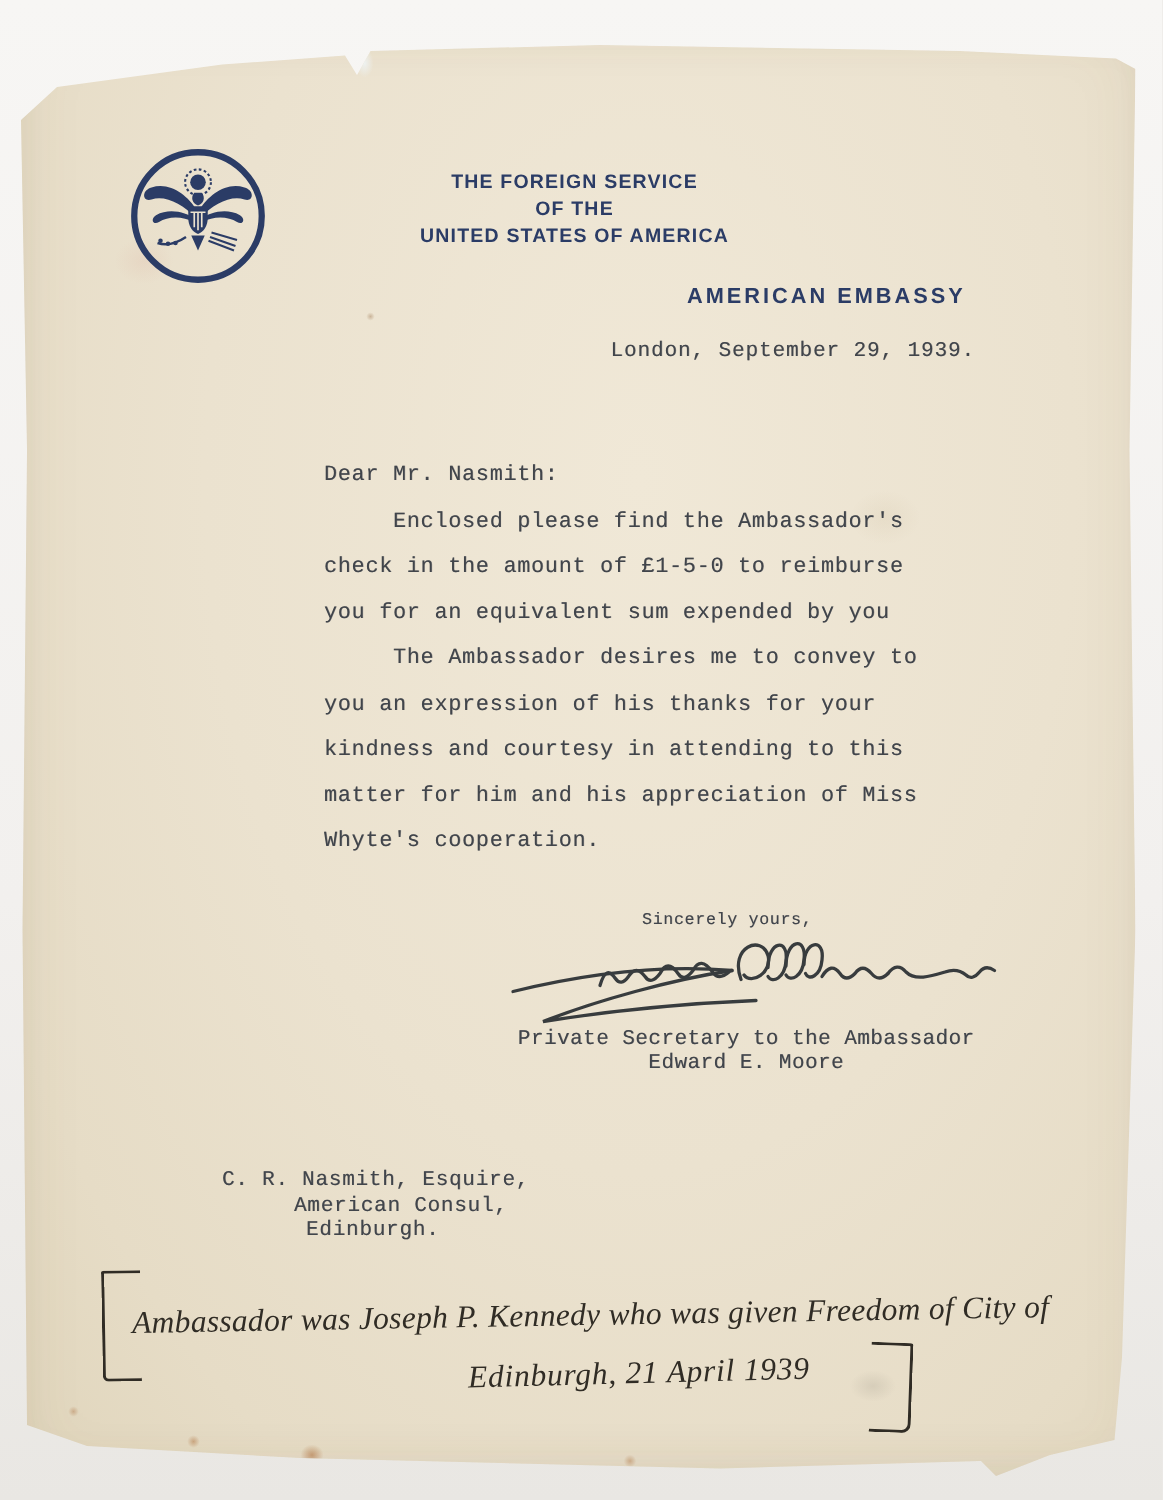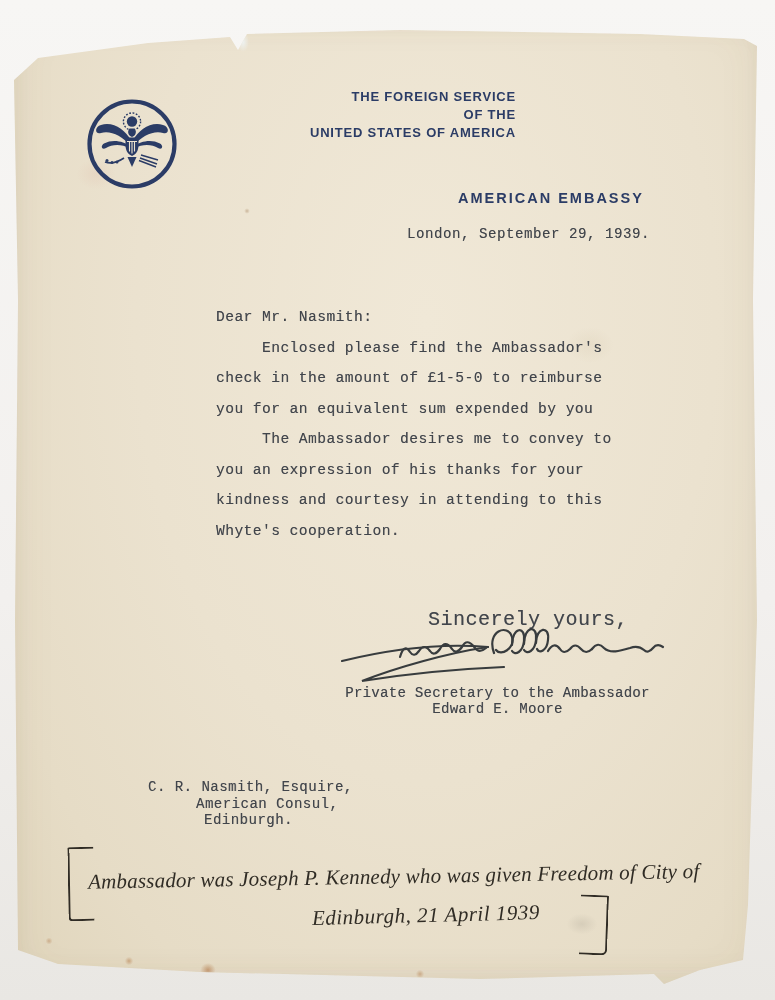--- a/index.html
+++ b/index.html
@@ -27,29 +27,29 @@
     radial-gradient(6px 6px at 420px 974px, rgba(170,105,50,.4), rgba(170,105,50,0) 70%),
     radial-gradient(4px 4px at 247px 211px, rgba(150,110,70,.4), rgba(150,110,70,0) 70%),
     radial-gradient(22px 15px at 582px 924px, rgba(90,85,75,.12), rgba(90,85,75,0) 70%),
     radial-gradient(28px 22px at 96px 174px, rgba(205,130,115,.10), rgba(205,130,115,0) 70%),
     radial-gradient(34px 26px at 590px 345px, rgba(130,100,45,.06), rgba(130,100,45,0) 70%),
     radial-gradient(8px 13px at 243px 42px, rgba(238,243,243,.95), rgba(238,243,243,0) 75%);}
   .print{color:#2b3c66;font-weight:bold;}
   .type{font-family:"Liberation Mono","DejaVu Sans Mono",monospace;color:#41454b;
         text-shadow:.3px .3px .3px rgba(55,58,70,.45);}
   .hand{font-family:"Liberation Serif","DejaVu Serif",serif;font-style:italic;color:#302c25;}
-  .letterhead{position:absolute;left:250px;top:88px;width:266px;text-align:right;
+  .letterhead{position:absolute;left:250px;top:112px;width:266px;text-align:center;
       font-size:13px;letter-spacing:.8px;line-height:18px;}
   .seal{position:absolute;left:84px;top:96px;width:96px;height:96px;color:#2b3c66;}
   .embassy{position:absolute;left:458px;top:190px;font-size:14.5px;letter-spacing:2px;}
   .dateline{position:absolute;left:407px;top:226px;font-size:14px;letter-spacing:.6px;}
   .body-block{position:absolute;left:216px;top:302px;width:430px;font-size:14.5px;
       letter-spacing:.5px;line-height:30.5px;}
   .body-block .line{white-space:pre;}
-  .valediction{position:absolute;left:428px;top:608px;font-size:20px;letter-spacing:.5px;}
+  .valediction{position:absolute;left:428px;top:608px;font-size:11px;letter-spacing:.5px;}
   .signature{position:absolute;left:336px;top:621px;width:338px;height:72px;}
   .sig-block{position:absolute;left:330px;top:686px;width:335px;text-align:center;
       font-size:14px;letter-spacing:.3px;line-height:15.5px;}
   .recipient{position:absolute;left:148px;top:779px;font-size:14px;letter-spacing:.5px;
       line-height:16.5px;}
   .recipient .r2{margin-left:48px;}
   .recipient .r3{margin-left:56px;}
   .anno1{position:absolute;left:88px;top:864px;width:650px;font-size:21px;
       letter-spacing:.2px;transform:rotate(-1deg);white-space:nowrap;}
   .anno2{position:absolute;left:312px;top:903px;font-size:21px;letter-spacing:.5px;
@@ -105,20 +105,21 @@
     <div class="dateline type">London, September 29, 1939.</div>
 
     <div class="body-block type">
       <div class="line">Dear Mr. Nasmith:</div>
       <div class="line">     Enclosed please find the Ambassador's</div>
       <div class="line">check in the amount of £1-5-0 to reimburse</div>
       <div class="line">you for an equivalent sum expended by you</div>
       <div class="line">     The Ambassador desires me to convey to</div>
       <div class="line">you an expression of his thanks for your</div>
       <div class="line">kindness and courtesy in attending to this</div>
+      <div class="line">matter for him and his appreciation of Miss</div>
       <div class="line">Whyte's cooperation.</div>
     </div>
 
     <div class="valediction type">Sincerely yours,</div>
 
     <svg class="signature" viewBox="0 0 338 72" aria-label="Edward E Moore">
       <g fill="none" stroke="#383c3e" stroke-width="2.2" stroke-linecap="round">
         <path d="M6 40 C55 28 105 22 152 26"></path>
         <path d="M152 26 C112 32 62 46 26 60 C70 53 120 48 168 46"></path>
         <path d="M64 36 Q68 22 74 31 Q78 37 83 30 Q88 22 94 30 Q98 36 104 28 Q109 18 116 28 Q120 34 126 26 Q131 16 139 27 Q143 33 150 27"></path>

